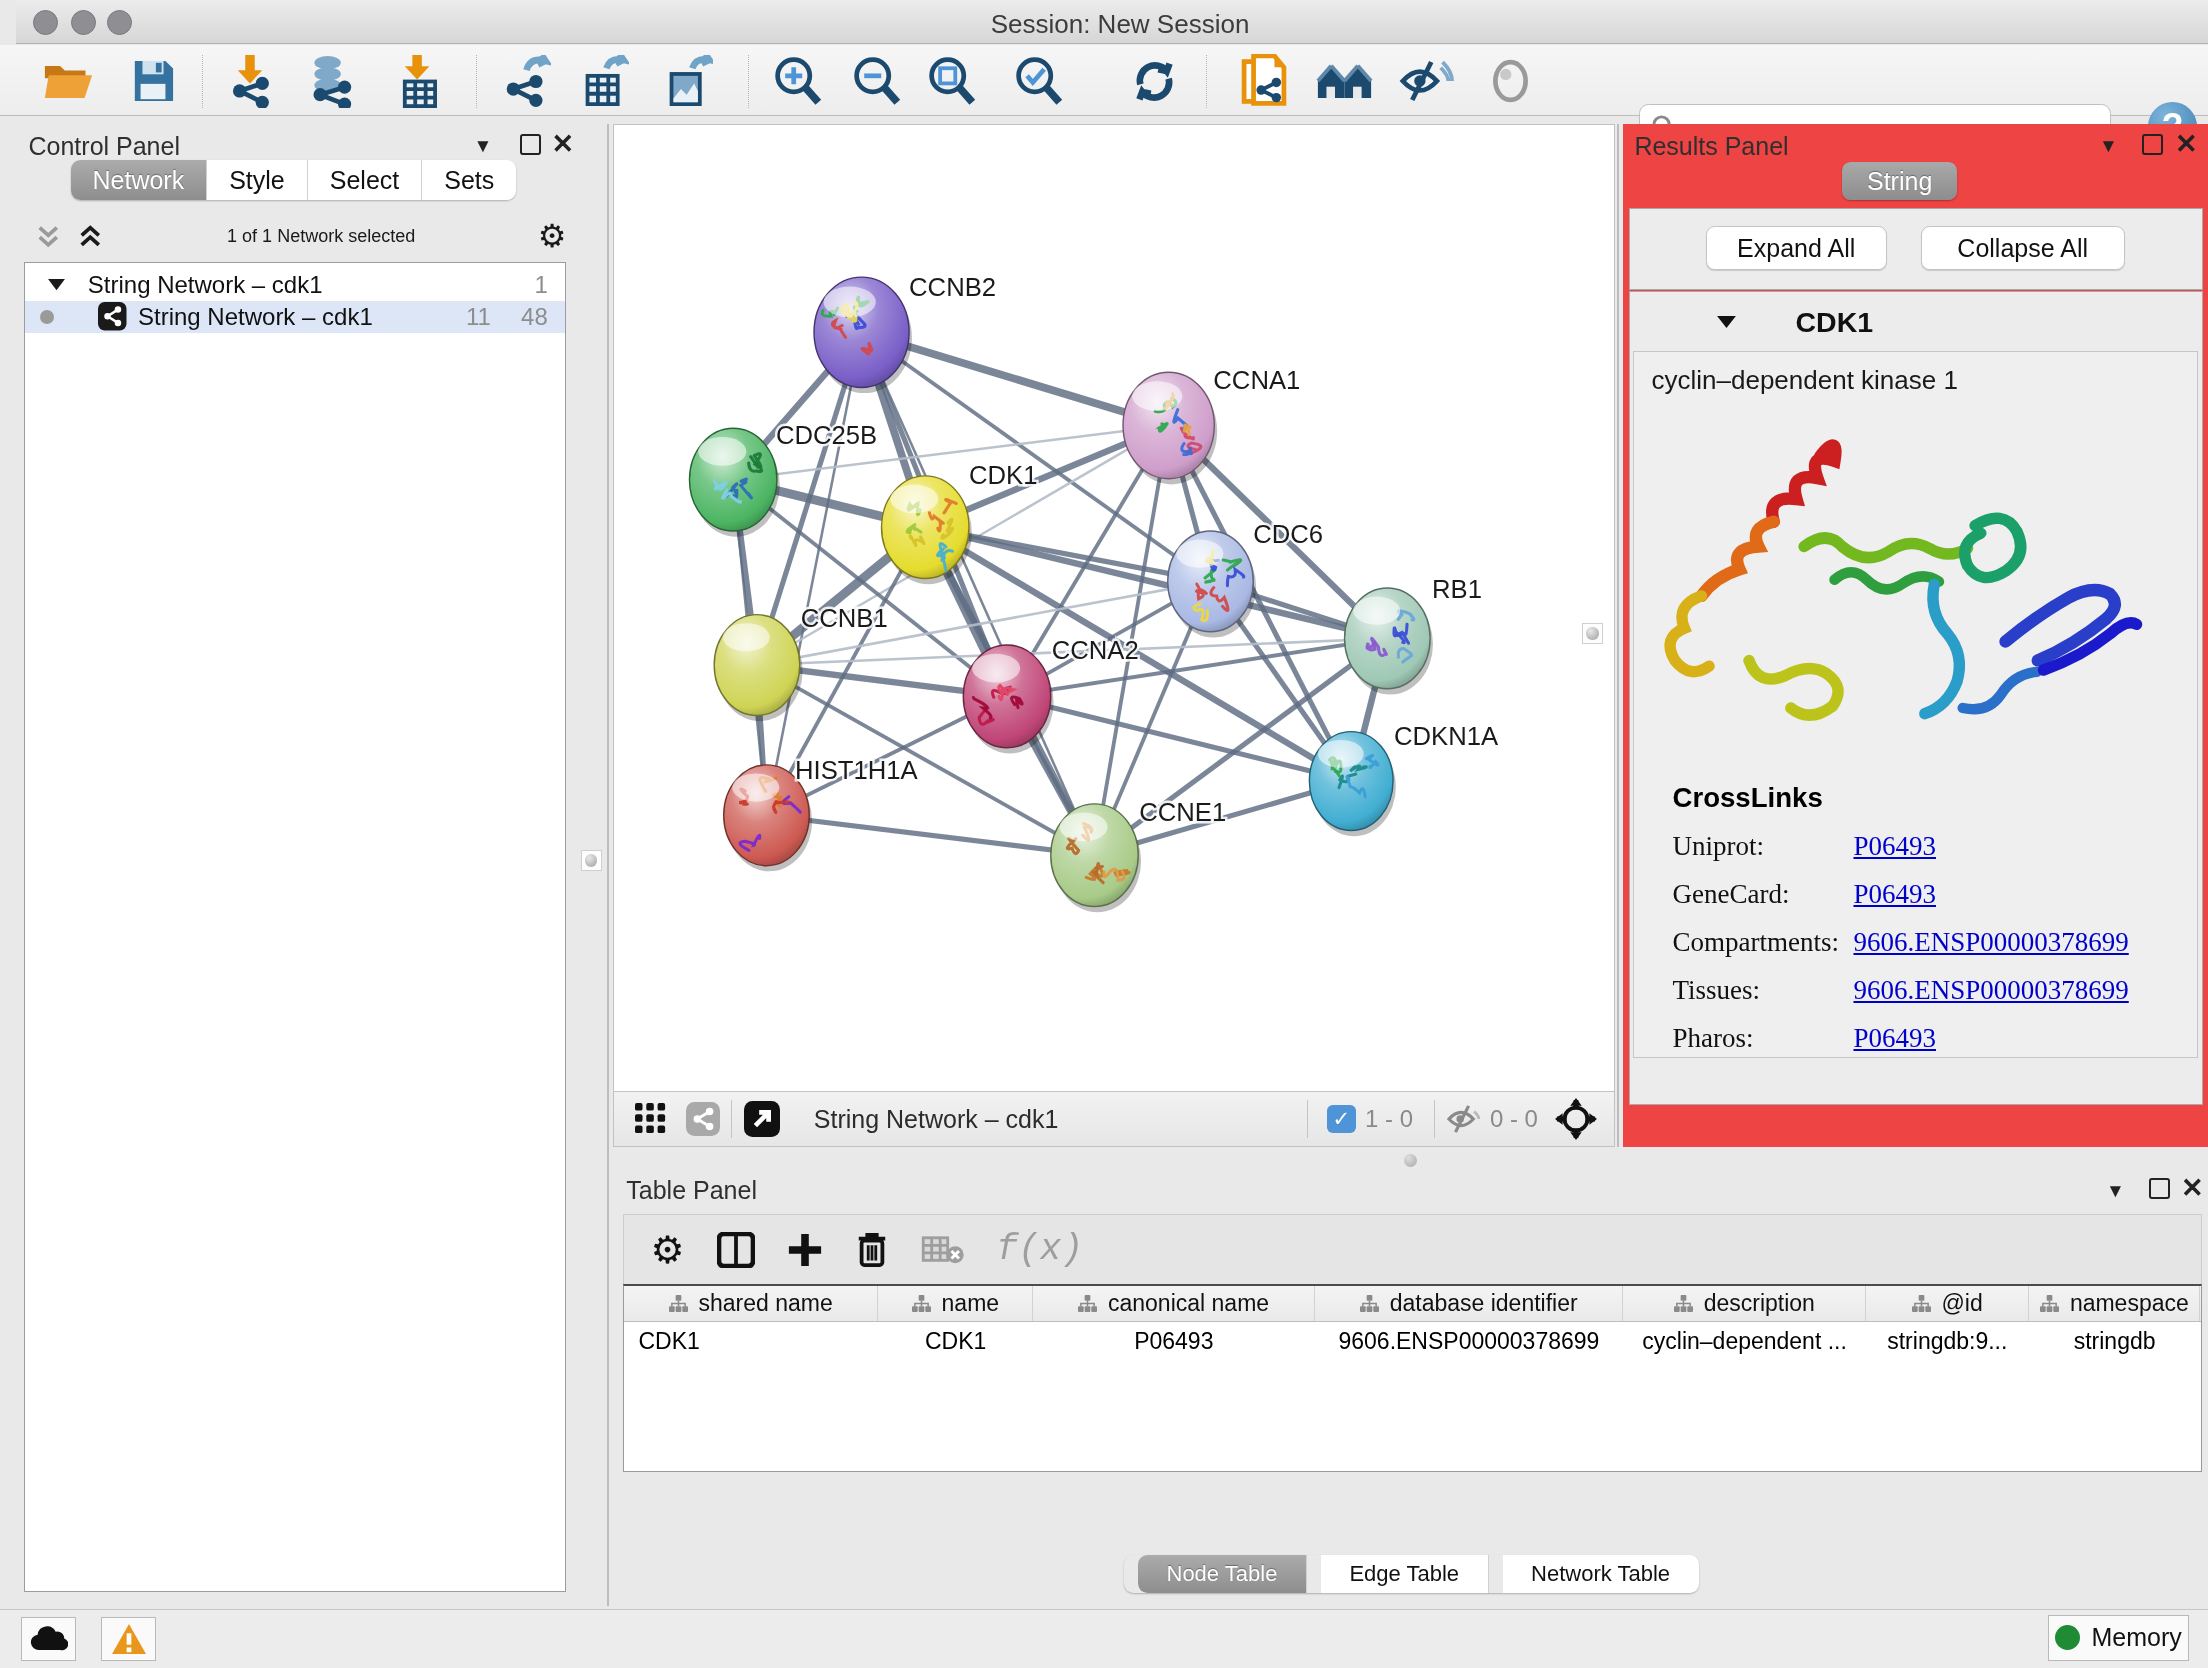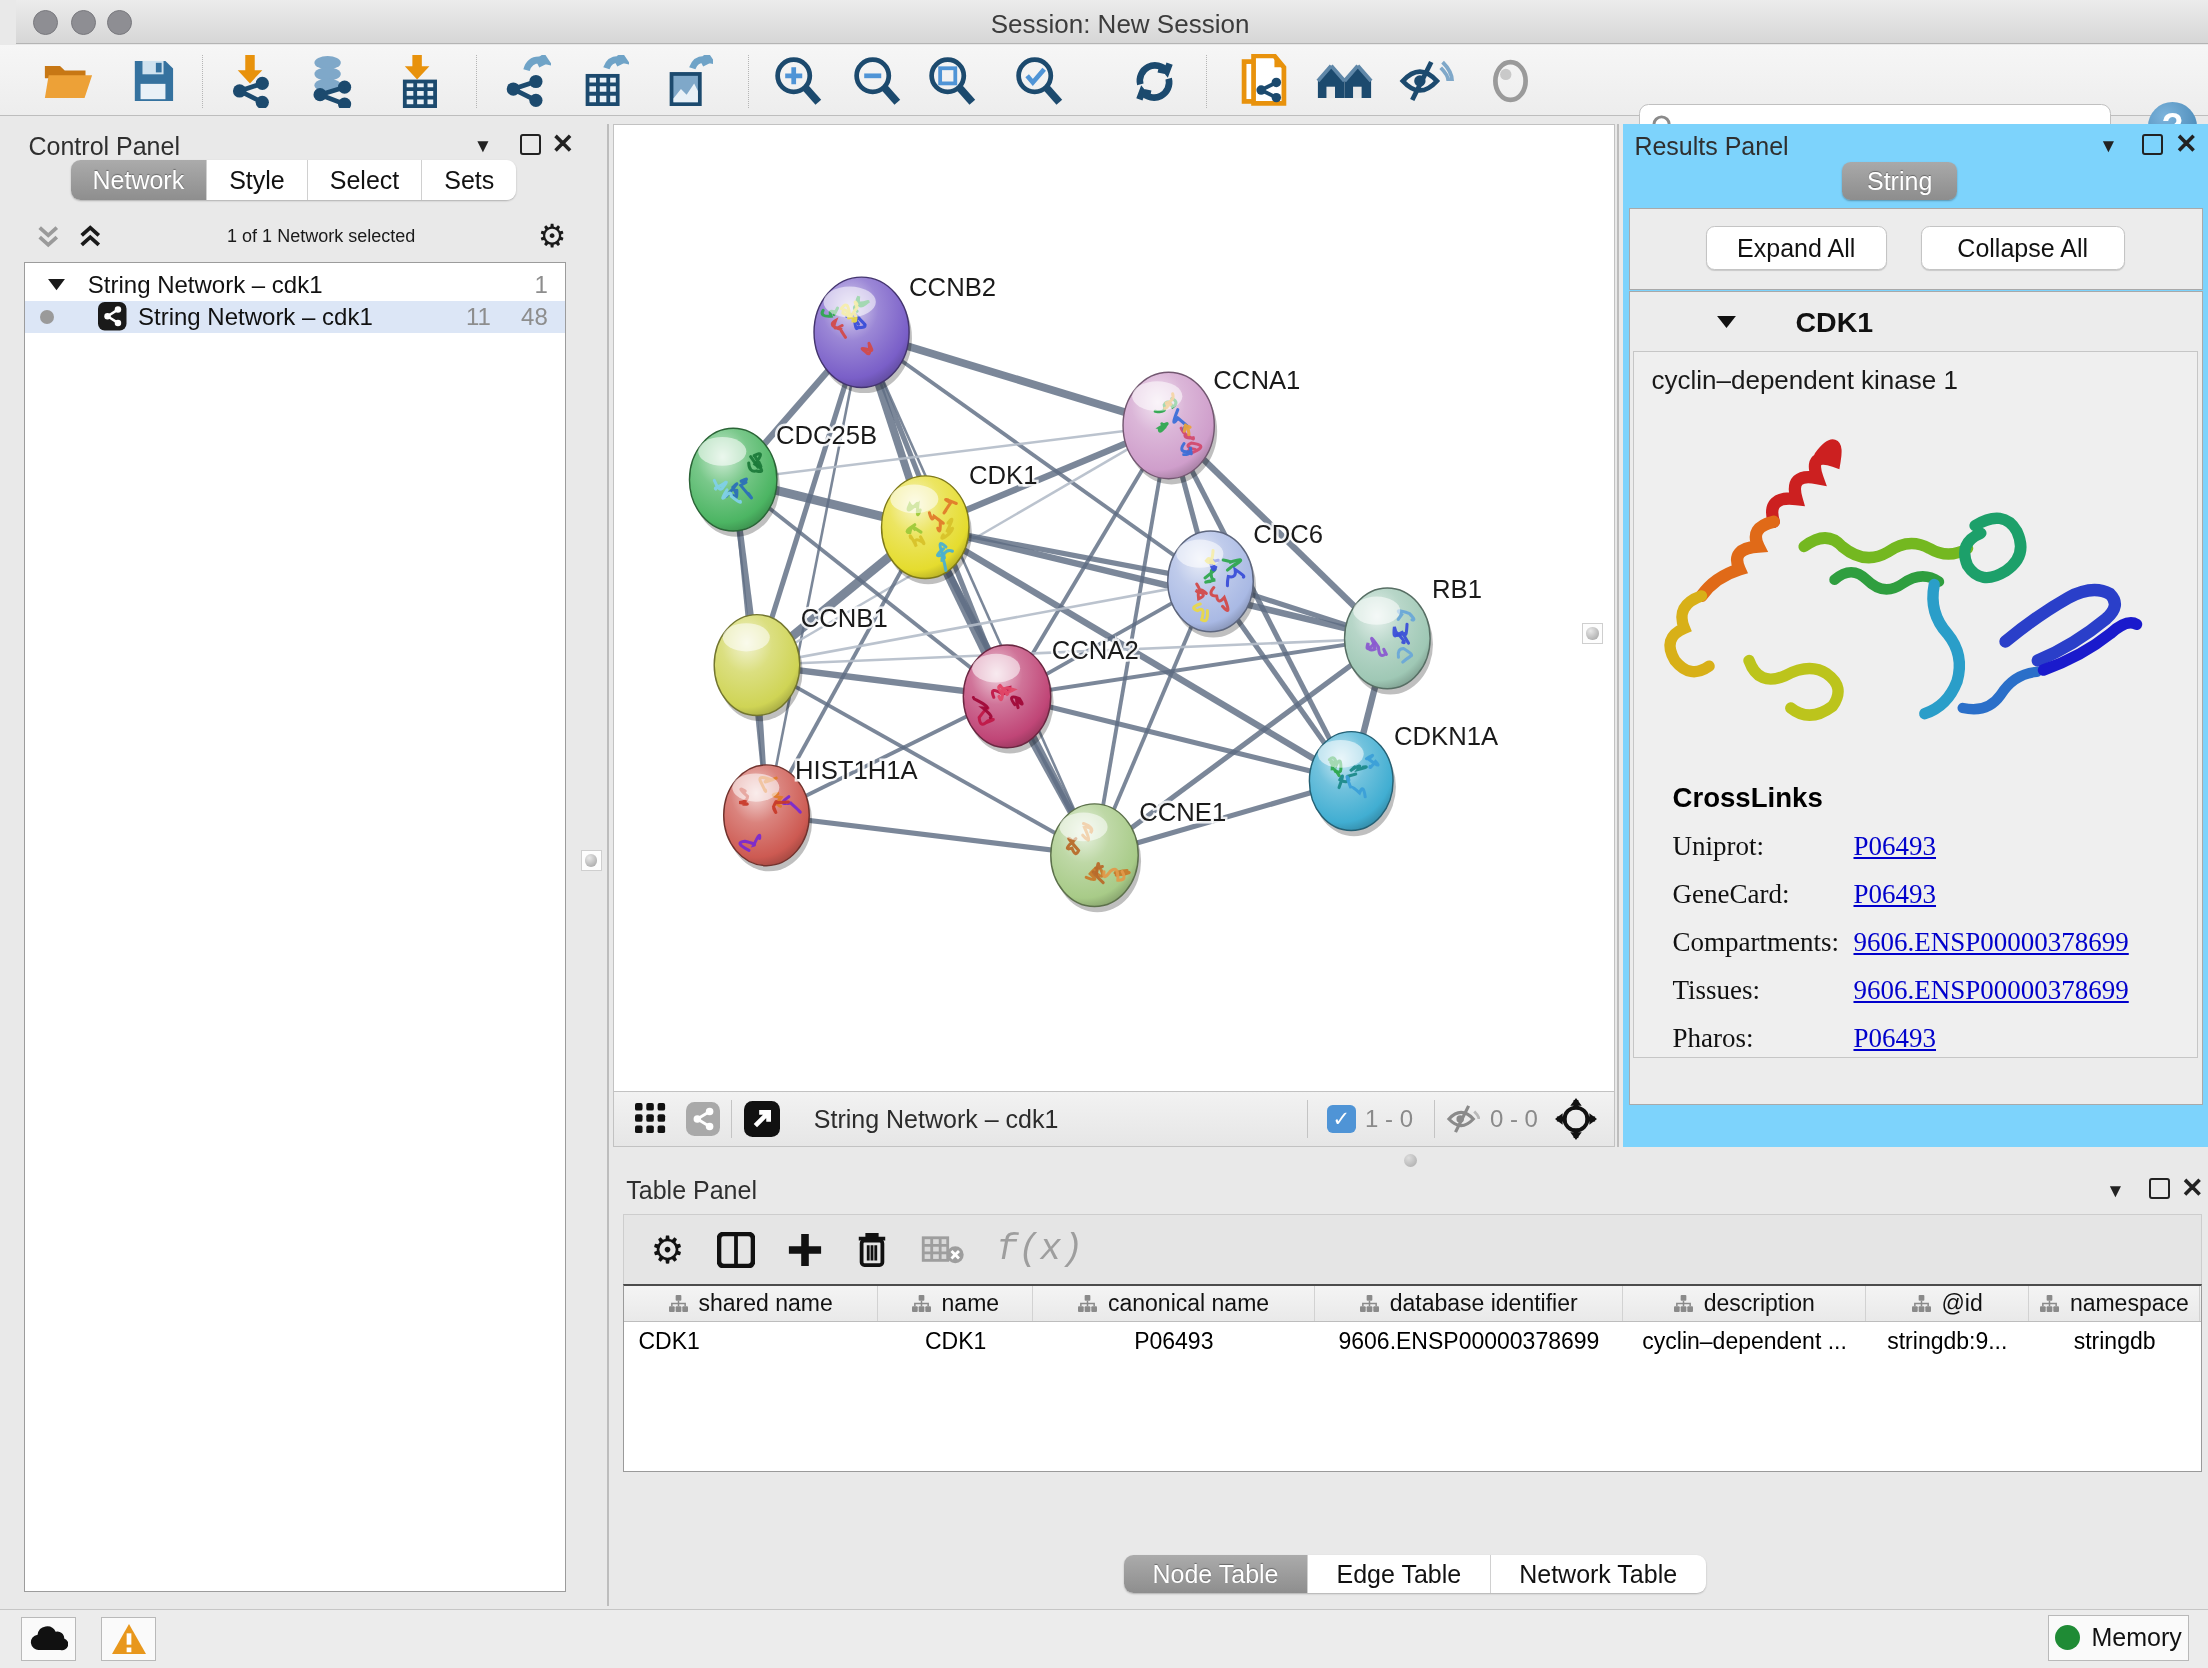--- a/index.html
+++ b/index.html
@@ -62,21 +62,21 @@
   
   .split-handle{position:absolute;width:21px;height:21px;background:#fdfdfd;border:1px solid #cfcfcf;
     display:flex;align-items:center;justify-content:center;}
   .split-handle::after{content:"";width:12.4px;height:12.4px;border-radius:50%;
     background:radial-gradient(circle at 35% 30%,#e8e8e8,#9f9f9f);}
   .vline{position:absolute;width:1.9px;background:#bdbdbd;}
   #h-splitter-dot{position:absolute;left:1404px;top:1154px;width:13.3px;height:13.3px;border-radius:50%;
     background:radial-gradient(circle at 35% 30%,#ddd,#a8a8a8);}
 
   
-  #results-panel{position:absolute;left:1623px;top:124px;width:586px;height:1023px;background:#7dd3fc;}
+  #results-panel{position:absolute;left:1623px;top:124px;width:586px;height:1023px;background:#ef4444;}
   #rp-tab{position:absolute;left:219px;top:38px;height:38px;padding:0 25px;border-radius:8.6px;
     background:linear-gradient(#a9a9a9,#8d8d8d);color:#fff;font-size:25px;display:flex;align-items:center;
     text-shadow:0 -1px 1px rgba(0,0,0,.35);box-shadow:0 1px 1.9px rgba(0,0,0,.3);}
   #rp-box1{position:absolute;left:5.7px;top:84px;width:574px;height:82px;background:#ececec;border:1px solid #a9a9a9;}
   .rp-btn{position:absolute;top:17px;height:44px;border:1px solid #c4c4c4;border-radius:8.6px;background:#fff;
     font-size:25px;color:#111;display:flex;align-items:center;justify-content:center;
     box-shadow:0 1px 1px rgba(0,0,0,.15);}
   #rp-box2{position:absolute;left:5.7px;top:167px;width:574px;height:814px;background:#ececec;border:1px solid #a9a9a9;}
   #rp-entry-header{position:absolute;left:3.8px;top:3.8px;right:3.8px;height:53px;display:flex;align-items:center;}
   #rp-entry-name{font-size:28.5px;font-weight:bold;color:#111;margin-left:57px;}
@@ -94,22 +94,22 @@
     border:1px solid #cdcdcd;border-bottom:none;display:flex;align-items:center;gap:32px;padding-left:27px;}
   #tp-table{position:absolute;left:9.5px;top:108px;width:1579px;height:188px;background:#fff;
     border:1px solid #9a9a9a;border-top:2.9px solid #4c4c4c;}
   #tp-header{display:flex;height:36px;background:linear-gradient(#f4f4f4,#e9e9e9);border-bottom:1px solid #bdbdbd;}
   .th{display:flex;align-items:center;justify-content:center;gap:9.5px;font-size:23px;color:#111;
     border-right:1px solid #d2d2d2;overflow:hidden;white-space:nowrap;}
   #tp-row{display:flex;height:38px;}
   .td{font-size:23px;color:#000;display:flex;align-items:center;justify-content:center;overflow:hidden;white-space:nowrap;}
   .td.left{justify-content:flex-start;padding-left:15px;}
   #tp-tabs{position:absolute;left:511px;top:379px;display:flex;border-radius:9.5px;box-shadow:0 1px 1.9px rgba(0,0,0,.25);}
-  .tp-tab{height:38px;padding:0 28.5px;display:flex;align-items:center;font-size:25px;background:#fff;
-    border-right:1px solid #d0d0d0;color:#111;}
+  .tp-tab{height:38px;padding:0 28.5px;display:flex;align-items:center;font-size:22px;background:#fff;
+    border-right:1px solid #d0d0d0;color:#111;margin-left:14px;}
   .tp-tab:first-child{border-radius:9.5px 0 0 9.5px;}
   .tp-tab:last-child{border-radius:0 9.5px 9.5px 0;border-right:none;}
   .tp-tab.active{background:linear-gradient(#ababab,#8e8e8e);color:#fff;text-shadow:0 -1px 1px rgba(0,0,0,.35);}
 
   
   #statusbar{position:absolute;left:0;top:1609px;width:2208px;height:59px;background:#ececec;border-top:1px solid #c6c6c6;}
   .sb-btn{position:absolute;top:6.7px;width:55px;height:44px;background:#fafafa;border:1.9px solid #b9b9b9;
     display:flex;align-items:center;justify-content:center;}
   #memory-btn{position:absolute;left:2048px;top:4.8px;width:141px;height:46px;background:#fafafa;
     border:1.9px solid #b9b9b9;display:flex;align-items:center;justify-content:center;gap:11.4px;font-size:25px;color:#111;}

